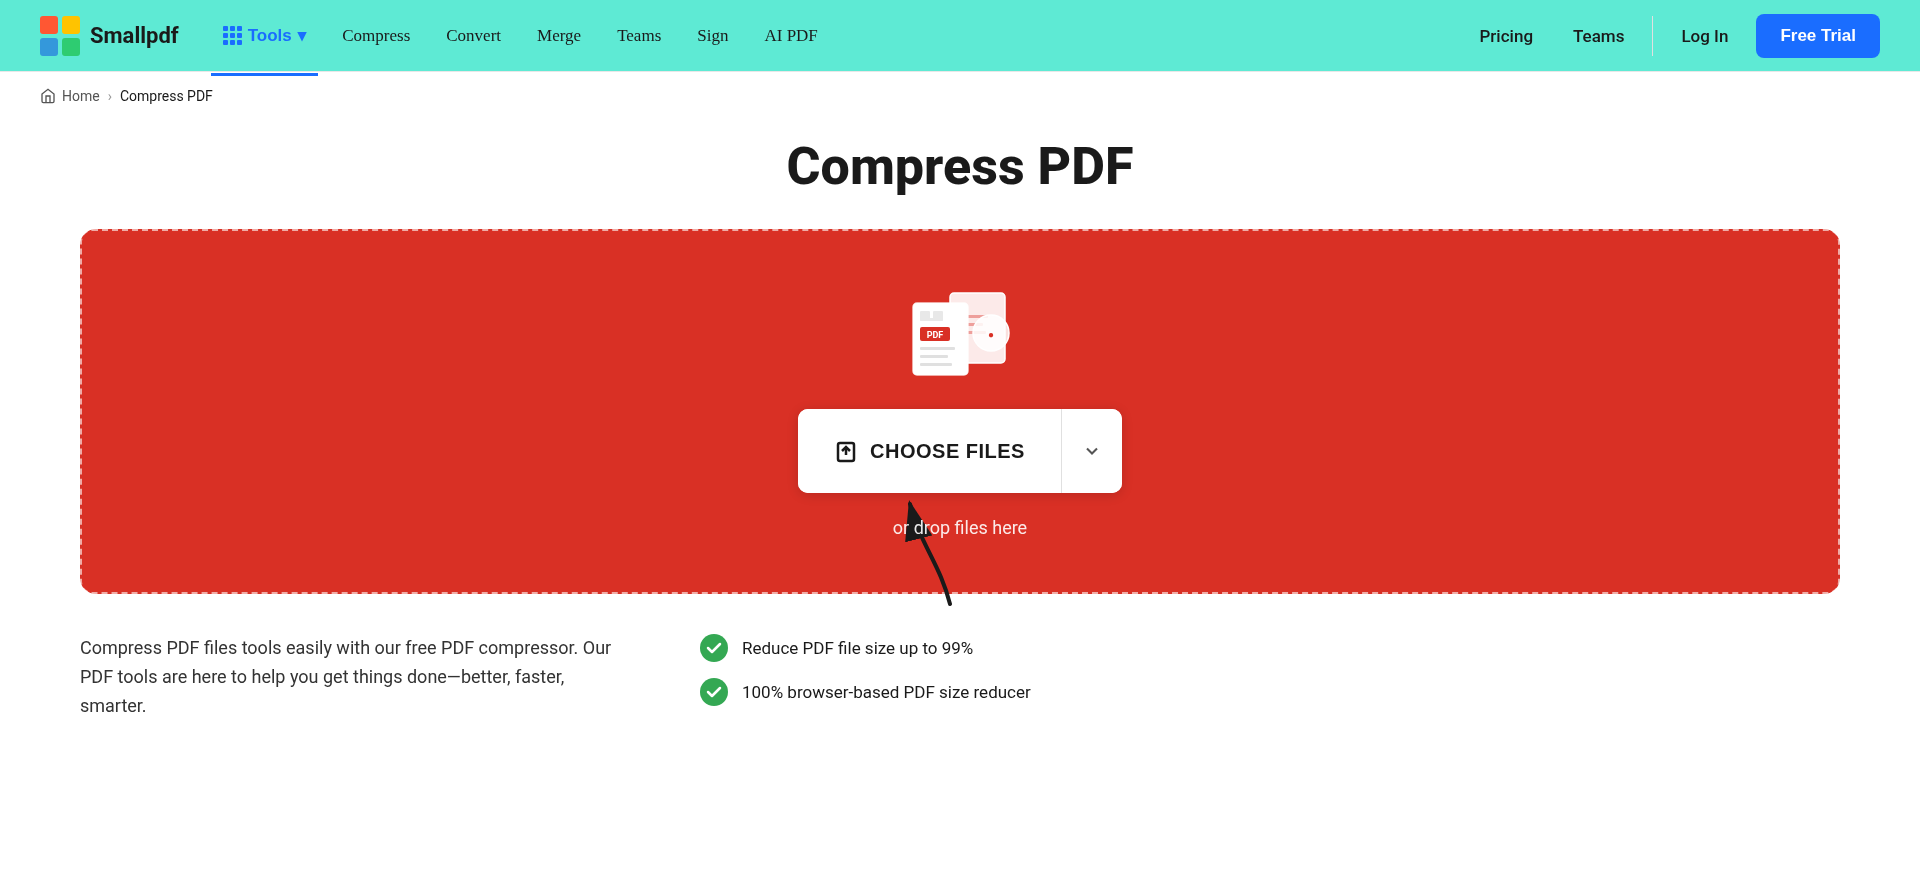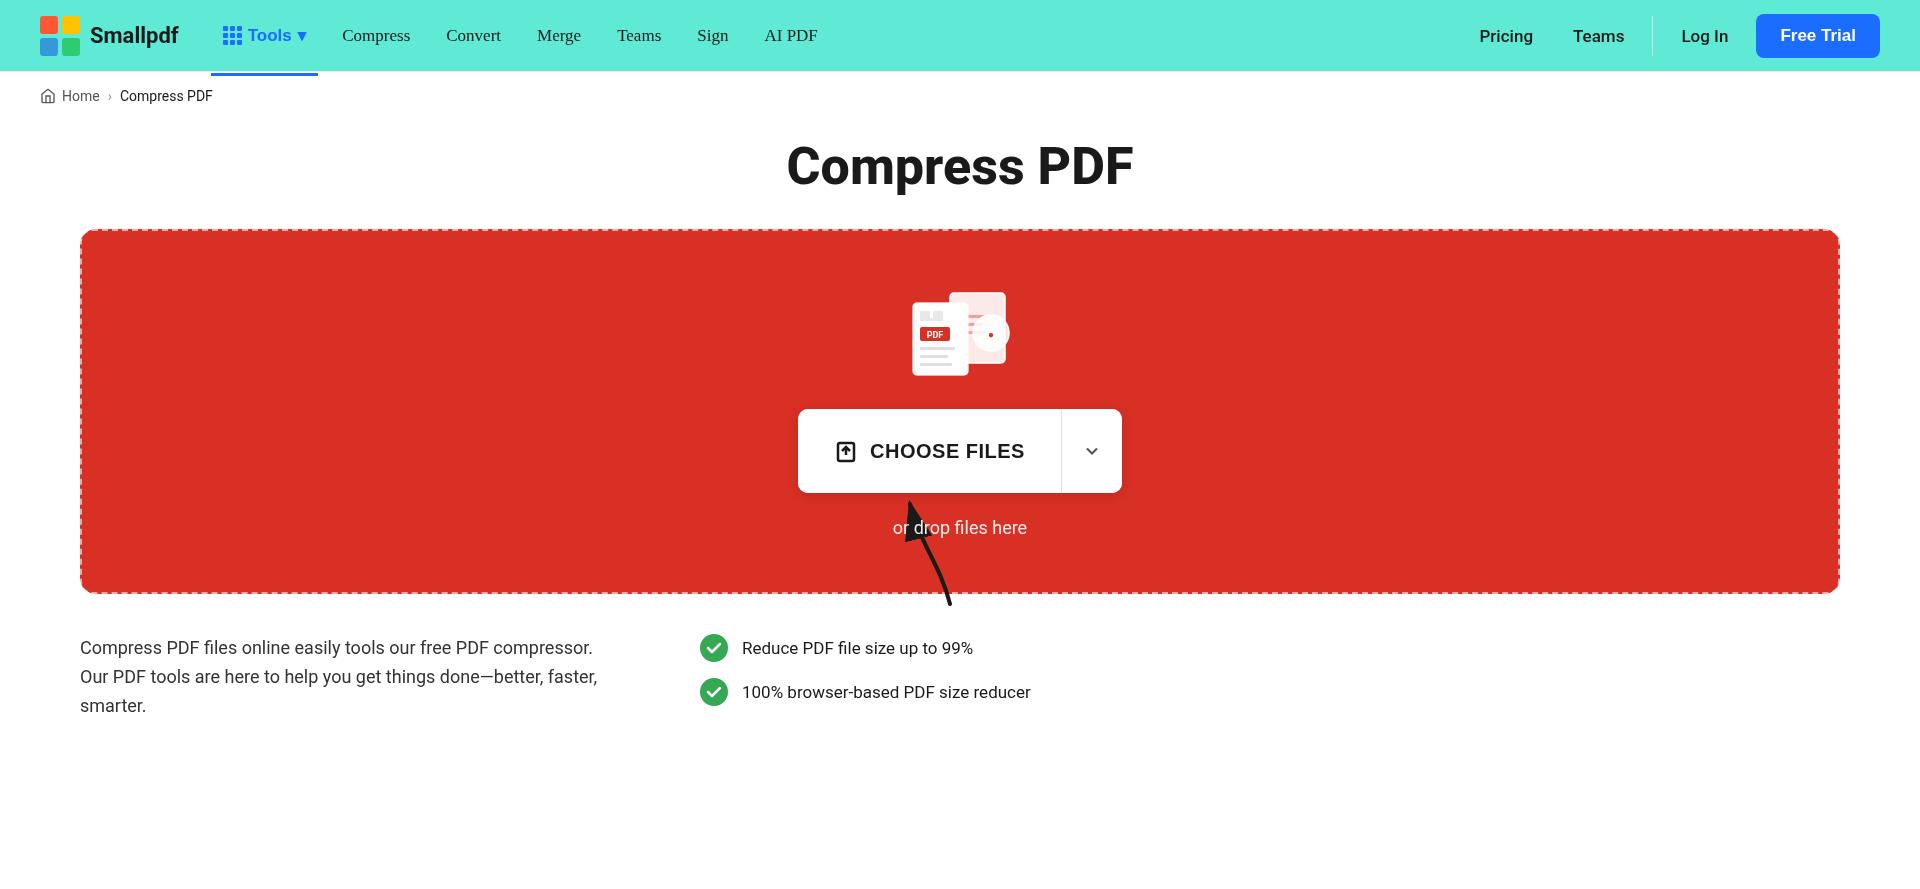--- a/index.html
+++ b/index.html
@@ -363,21 +363,21 @@
     <defs>
       <marker id="arrowhead" markerWidth="10" markerHeight="7" refX="9" refY="3.5" orient="auto">
         <polygon points="0 0, 10 3.5, 0 7" fill="#1a1a1a"></polygon>
       </marker>
     </defs>
     <path d="M 70 120 C 60 80, 40 60, 30 20" stroke="#1a1a1a" stroke-width="4" fill="none" marker-end="url(#arrowhead)" stroke-linecap="round"></path>
   </svg>
 </div>
 
 <div class="bottom-section">
-  <p class="description-text">Compress PDF files online easily tools our free PDF compressor. Our PDF tools are here to help you get things done—better, faster, smarter.</p>
+  <p class="description-text">Compress PDF files tools easily with our free PDF compressor. Our PDF tools are here to help you get things done—better, faster, smarter.</p>
 
   <div class="features-list">
     <div class="feature-item">
       <svg class="check-icon" viewBox="0 0 28 28">
         <circle cx="14" cy="14" r="14" fill="#34a853"></circle>
         <polyline points="8,14 12,18 20,10" stroke="white" stroke-width="2.5" fill="none" stroke-linecap="round" stroke-linejoin="round"></polyline>
       </svg>
       <span>Reduce PDF file size up to 99%</span>
     </div>
     <div class="feature-item">

